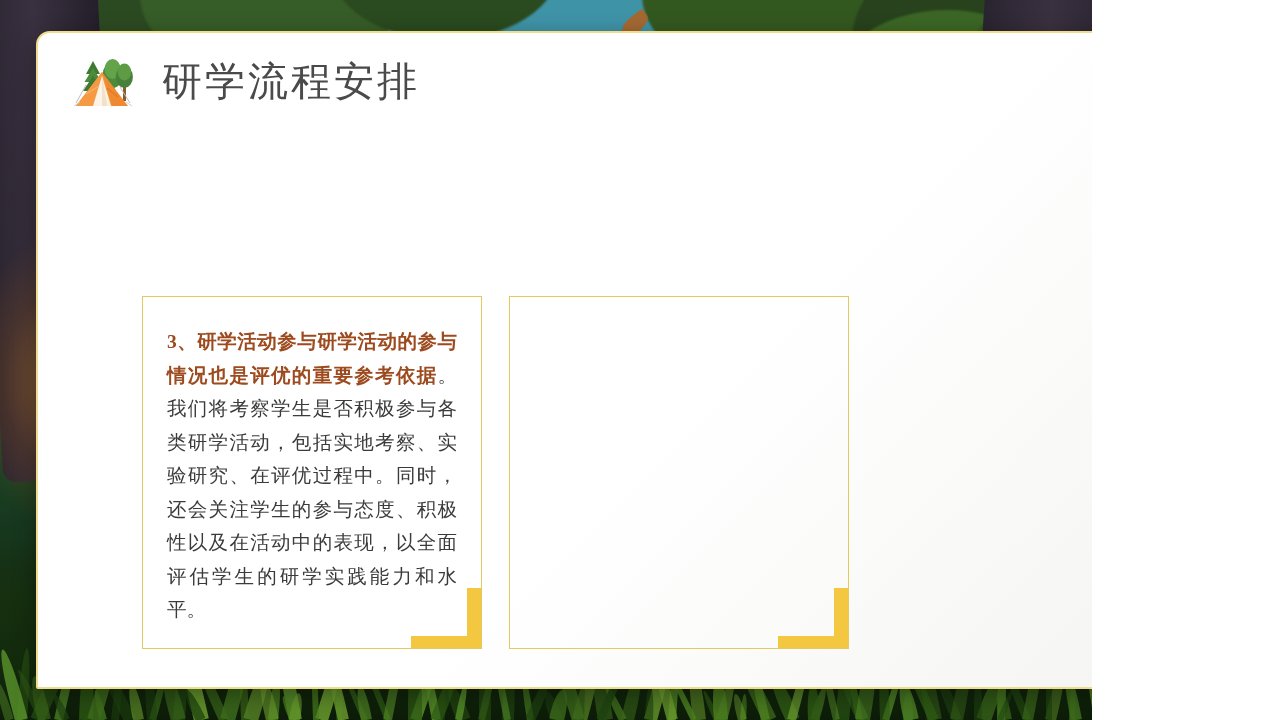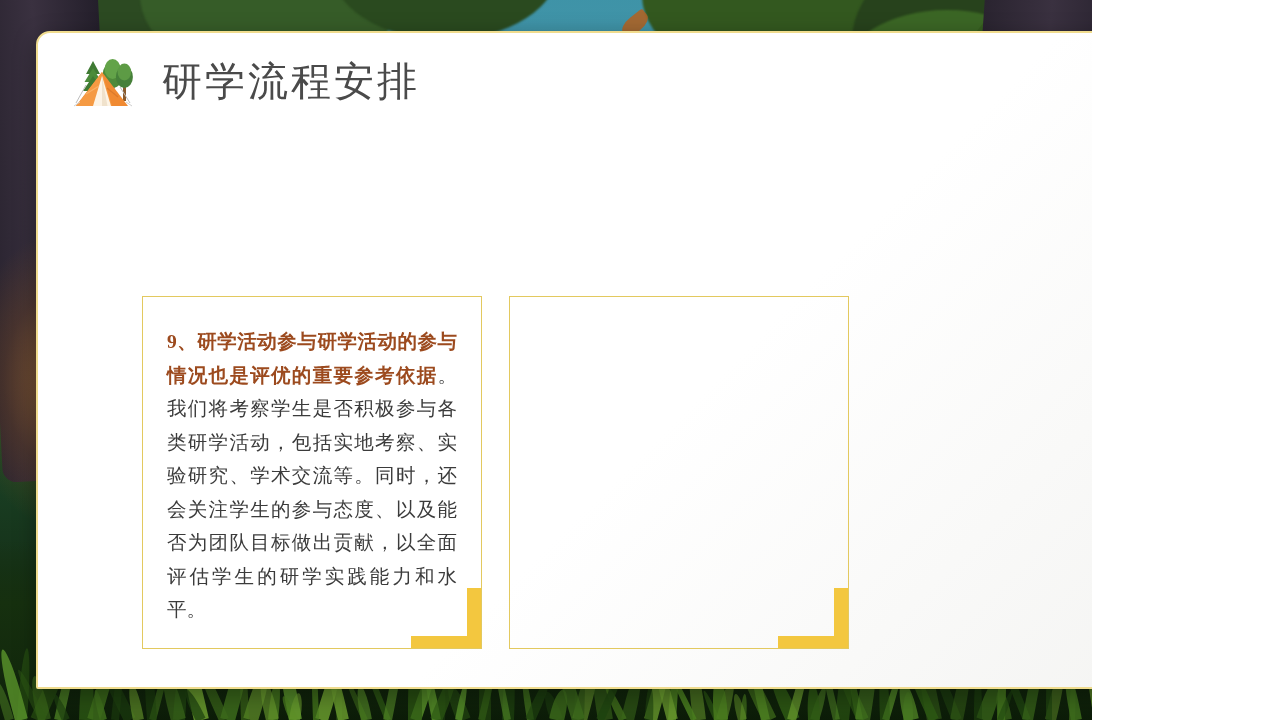--- a/index.html
+++ b/index.html
@@ -410,21 +410,21 @@
         </svg>
       </span>
       <div class="page-title">研学流程安排</div>
     </div>
 
 
     <div class="cards">
 
 
       <div class="card">
-        <p class="card-text"><span class="hl">9、研学活动参与研学活动的参与情况也是评优的重要参考依据</span><span>。我们将考察学生是否积极参与各类研学活动，包括实地考察、实验研究、学术交流等。同时，还会关注学生的参与态度、以及能否为团队目标做出贡献，以全面评估学生的研学实践能力和水平。</span></p>
+        <p class="card-text"><span class="hl">3、研学活动参与研学活动的参与情况也是评优的重要参考依据</span><span>。我们将考察学生是否积极参与各类研学活动，包括实地考察、实验研究、在评优过程中。同时，还会关注学生的参与态度、积极性以及在活动中的表现，以全面评估学生的研学实践能力和水平。</span></p>
         <span class="card-corner">
           <svg viewBox="0 0 72 62" xmlns="http://www.w3.org/2000/svg">
             <path d="M72 0 L72 62 L0 62 L0 48 L56 48 L56 0 Z" fill="#F3C73F"></path>
           </svg>
         </span>
       </div>
 
       <div class="card">
         <span class="card-corner">
           <svg viewBox="0 0 72 62" xmlns="http://www.w3.org/2000/svg">

